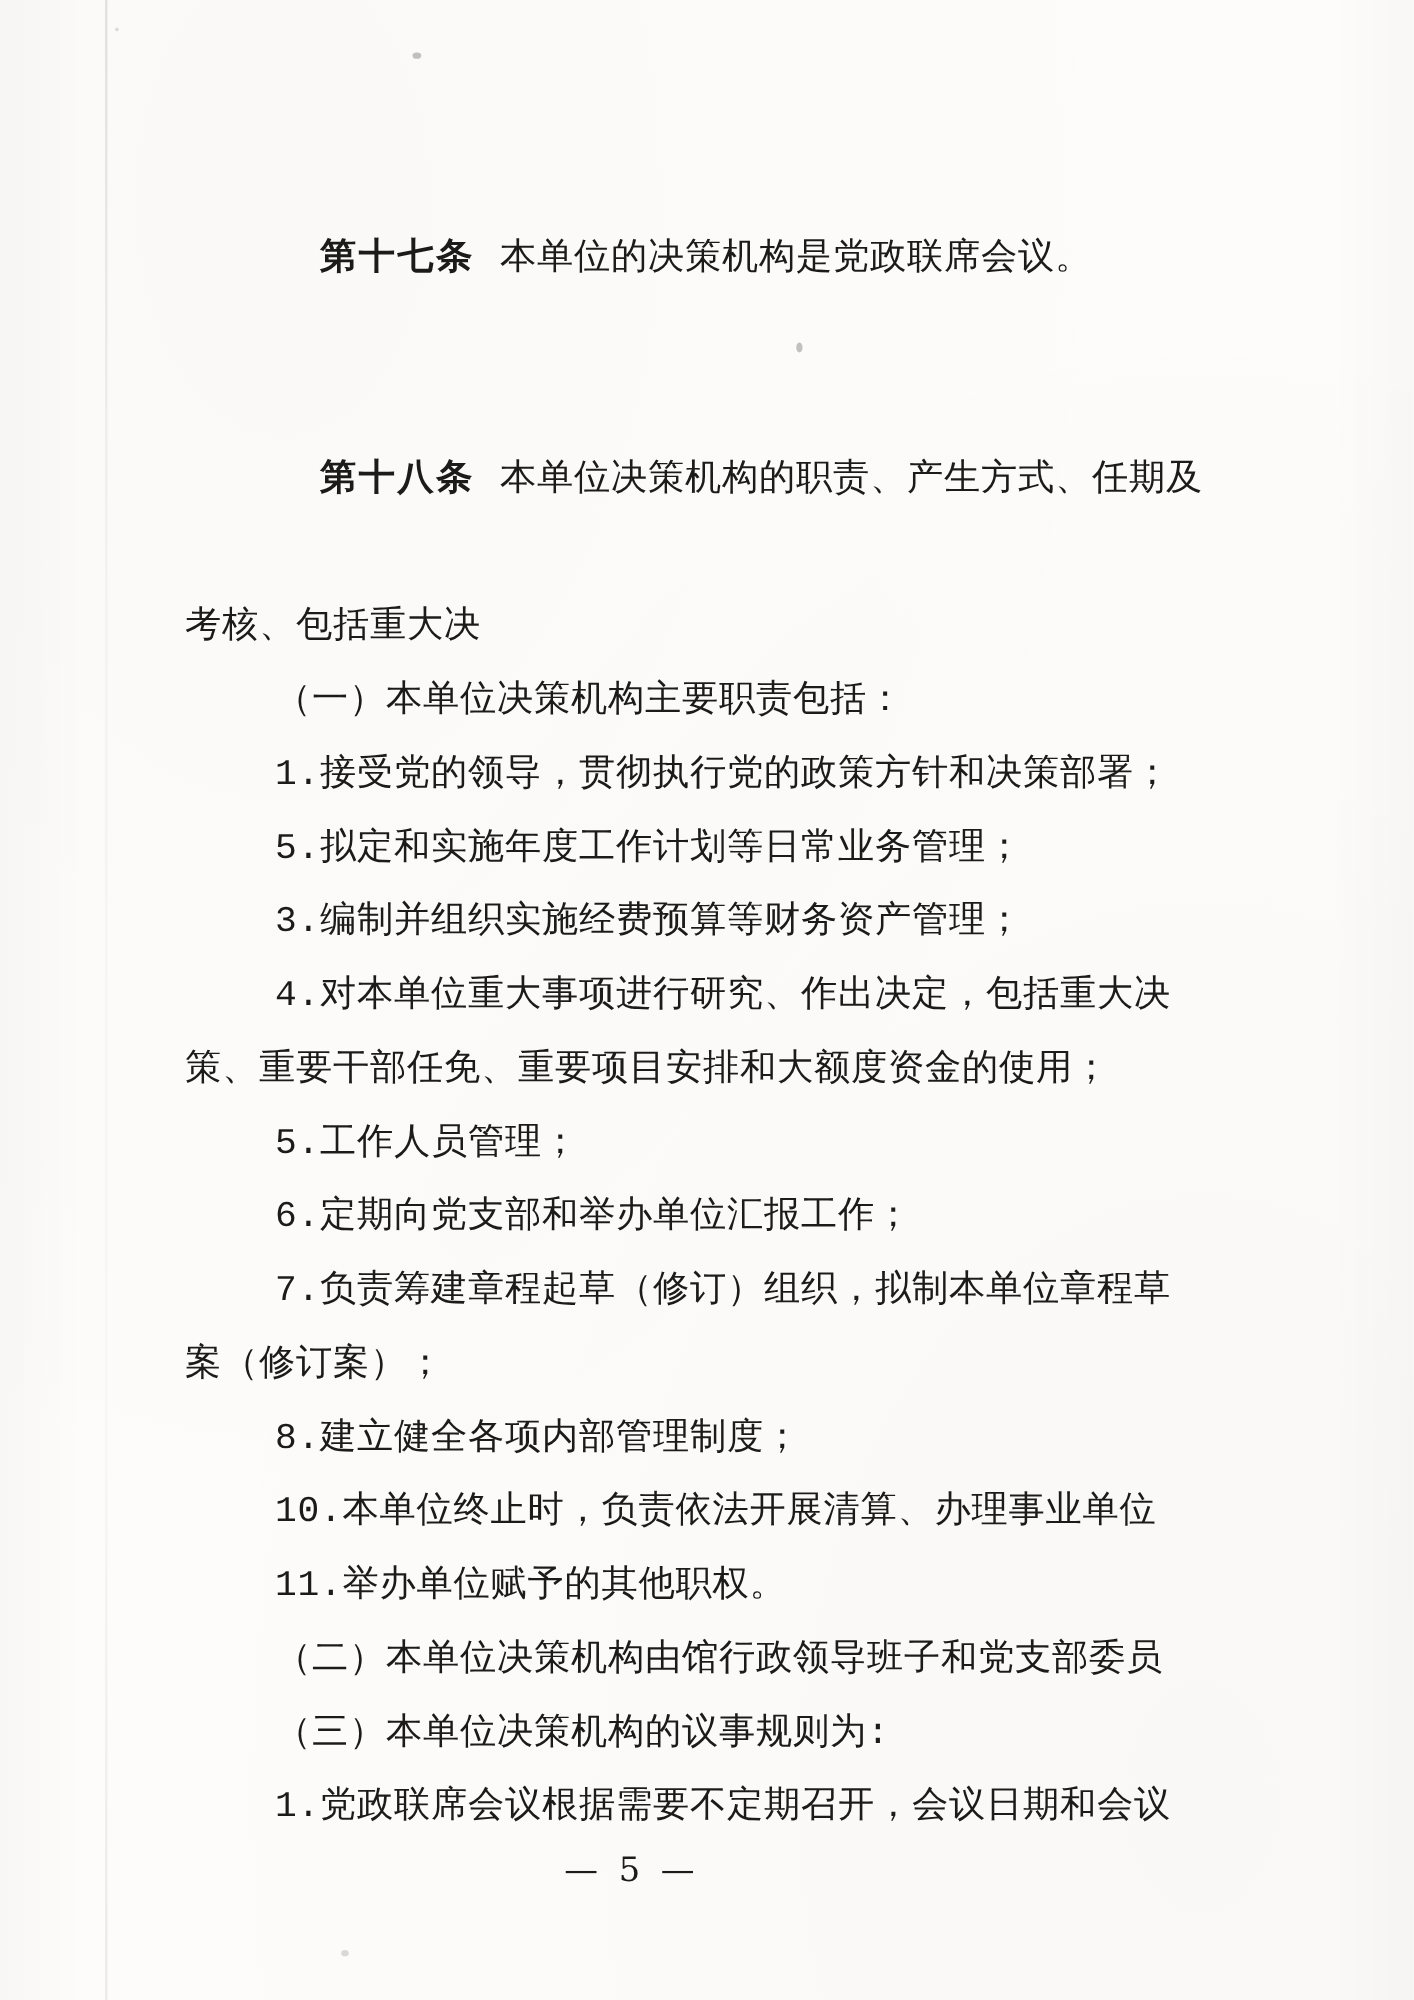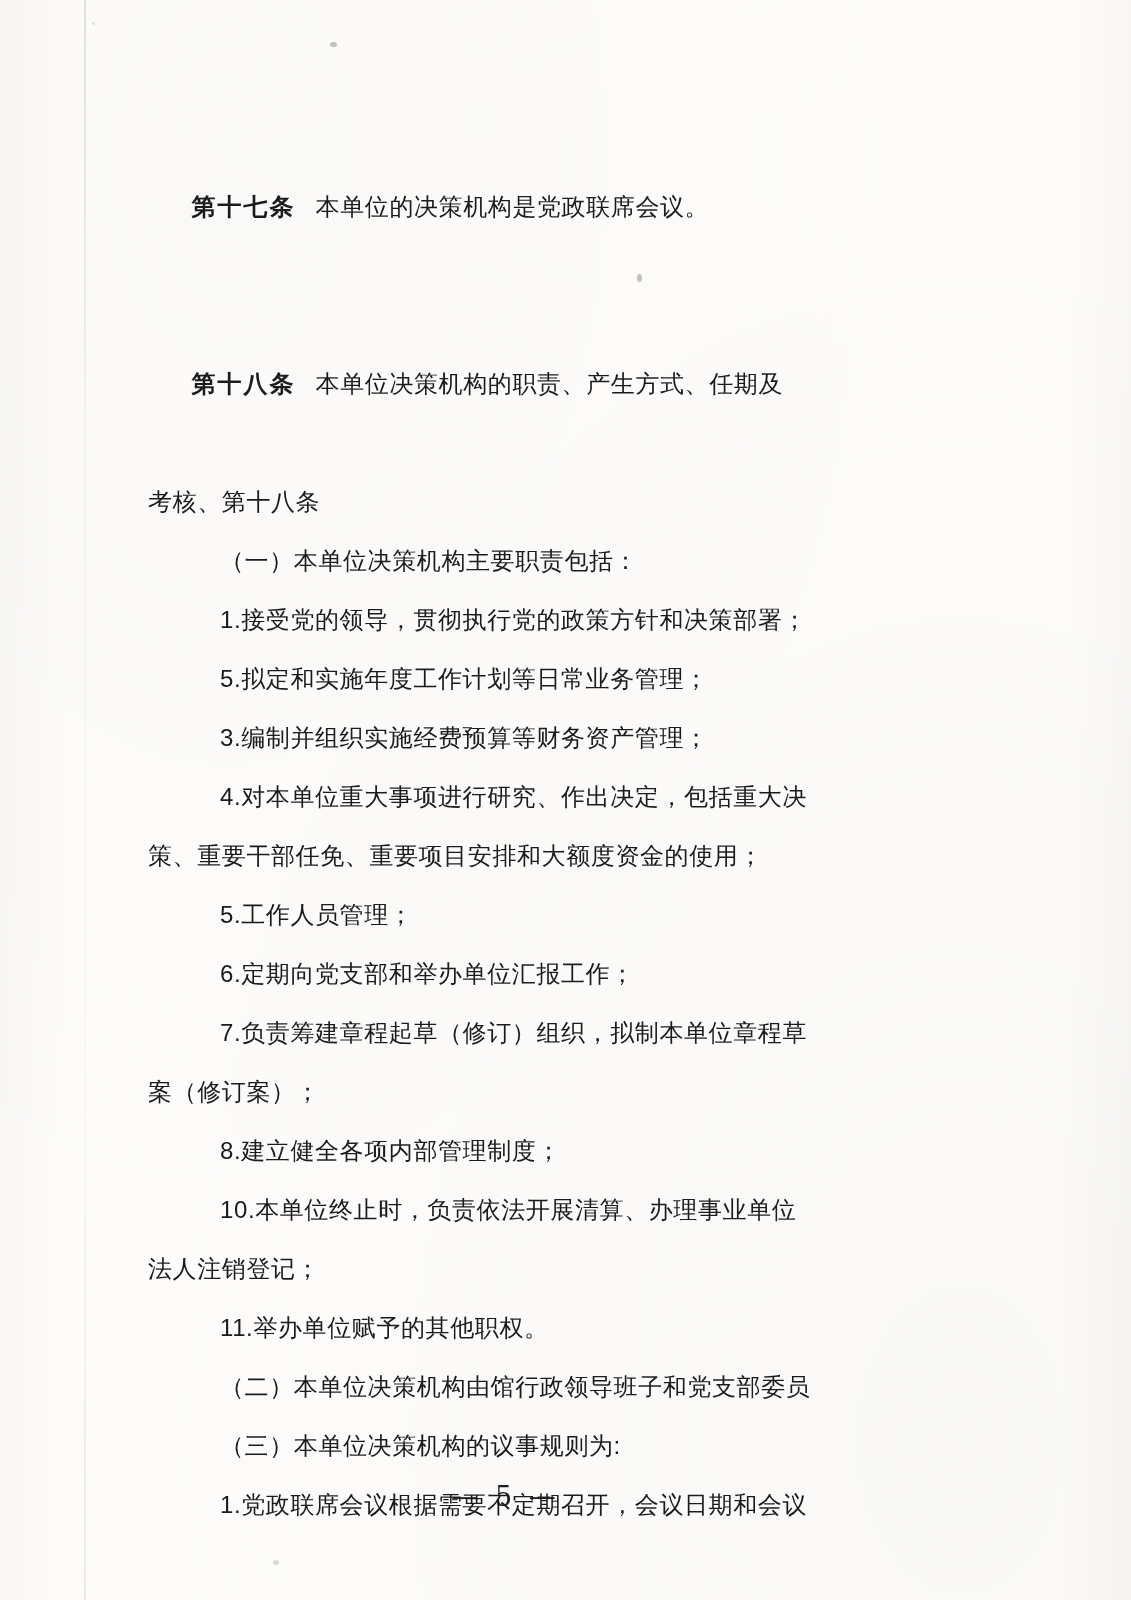--- a/index.html
+++ b/index.html
@@ -28,22 +28,22 @@
       linear-gradient(90deg, rgba(0,0,0,0.02) 0%, rgba(0,0,0,0) 6%, rgba(0,0,0,0) 94%, rgba(0,0,0,0.02) 100%);
     pointer-events: none;
   }
   .content {
     position: absolute;
     left: 148px;
     top: 118px;
     width: 836px;
   }
   .line {
-    font-family: Liberation Sans, sans-serif;
-    font-size: 24px;
+    font-family: Liberation Mono, monospace;
+    font-size: 29px;
     line-height: 59px;
     color: #1b1b1b;
     letter-spacing: 0.6px;
     white-space: pre;
   }
   .line.indent1 { text-indent: 72px; }
   .line.hang { text-indent: 0; }
   .bold {
     font-weight: bold;
     letter-spacing: 2px;
@@ -96,34 +96,33 @@
   <div class="speck s3"></div>
   <div class="speck s4"></div>
 
   <div class="content">
     <div class="line indent1">
       <span class="bold">第十七条</span><span class="gap-sp"></span><span>本单位的决策机构是党政联席会议。</span>
     </div>
     <div class="line indent1">
       <span class="bold">第十八条</span><span class="gap-sp"></span><span>本单位决策机构的职责、产生方式、任期及</span>
     </div>
-    <div class="line hang">考核、第十八条</div>
+    <div class="line hang">考核、包括重大决</div>
     <div class="line indent1">（一）本单位决策机构主要职责包括：</div>
     <div class="line indent1">1.接受党的领导，贯彻执行党的政策方针和决策部署；</div>
     <div class="line indent1">5.拟定和实施年度工作计划等日常业务管理；</div>
     <div class="line indent1">3.编制并组织实施经费预算等财务资产管理；</div>
     <div class="line indent1">4.对本单位重大事项进行研究、作出决定，包括重大决</div>
     <div class="line hang">策、重要干部任免、重要项目安排和大额度资金的使用；</div>
     <div class="line indent1">5.工作人员管理；</div>
     <div class="line indent1">6.定期向党支部和举办单位汇报工作；</div>
     <div class="line indent1">7.负责筹建章程起草（修订）组织，拟制本单位章程草</div>
     <div class="line hang">案（修订案）；</div>
     <div class="line indent1">8.建立健全各项内部管理制度；</div>
     <div class="line indent1">10.本单位终止时，负责依法开展清算、办理事业单位</div>
-    <div class="line hang">法人注销登记；</div>
     <div class="line indent1">11.举办单位赋予的其他职权。</div>
     <div class="line indent1">（二）本单位决策机构由馆行政领导班子和党支部委员</div>
     <div class="line indent1">（三）本单位决策机构的议事规则为:</div>
     <div class="line indent1">1.党政联席会议根据需要不定期召开，会议日期和会议</div>
 
   </div>
 
   <div class="footer">
     <span class="pagenum">— 5 —</span>
   </div>

